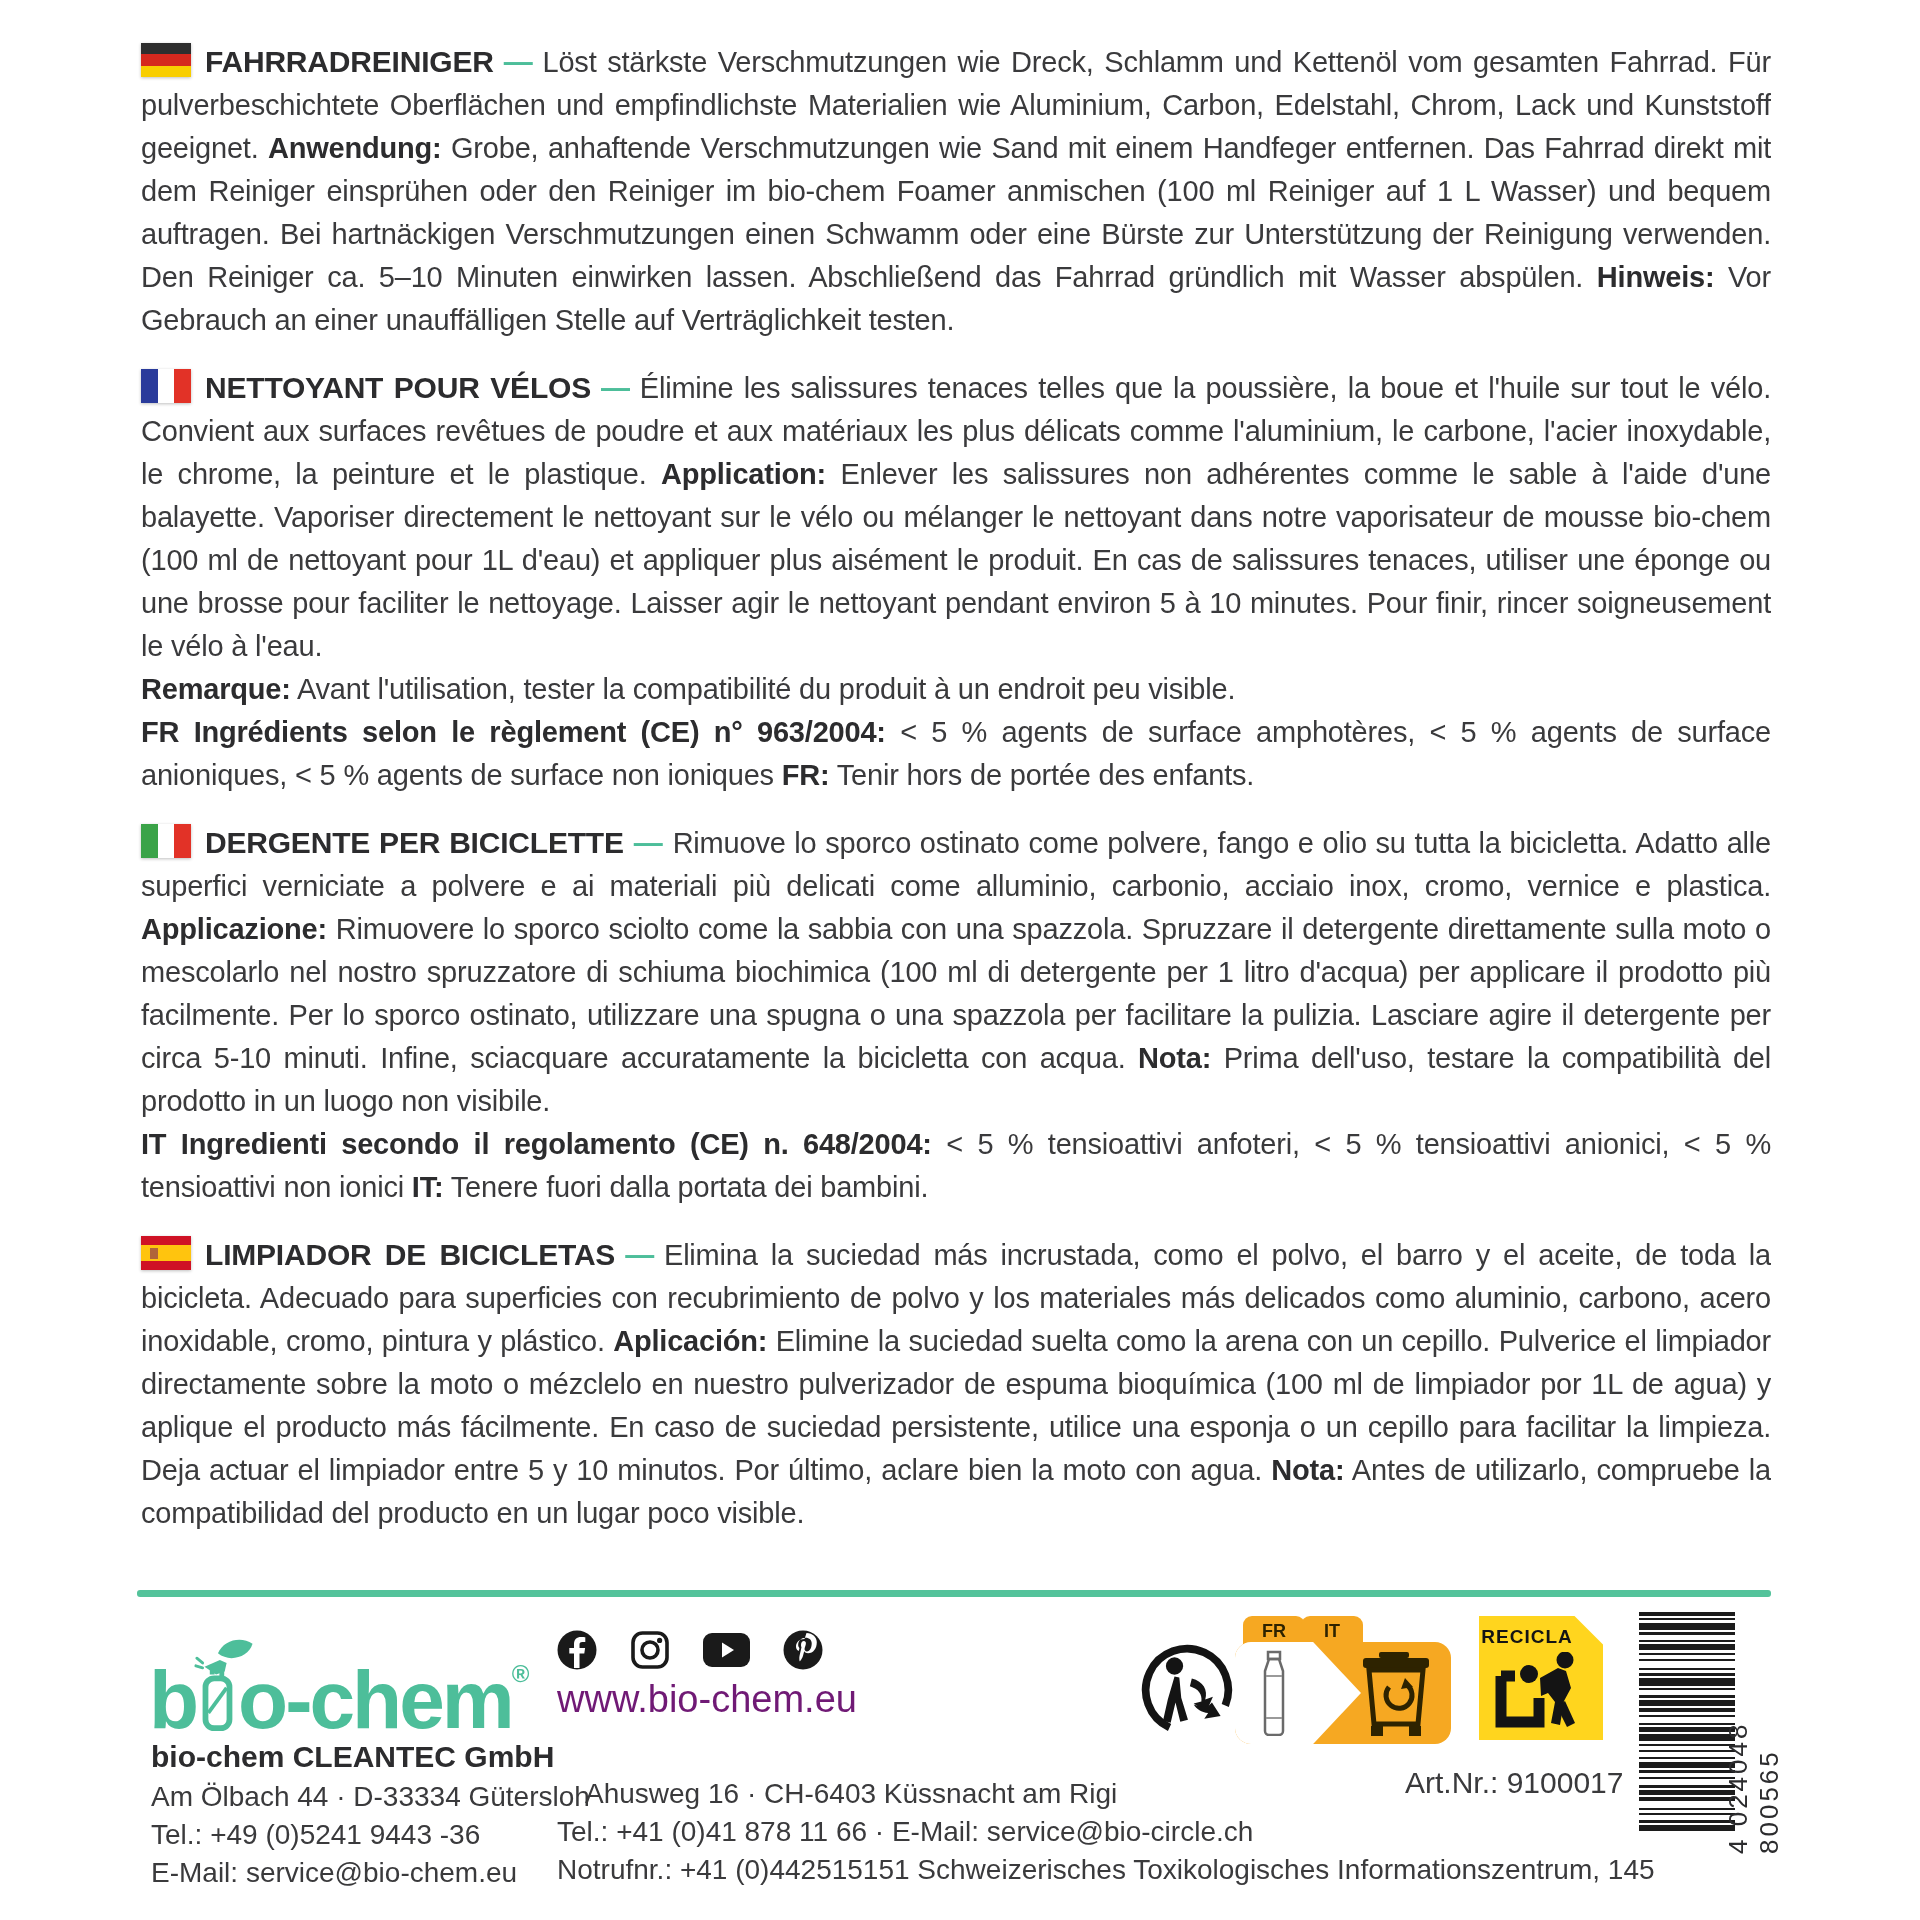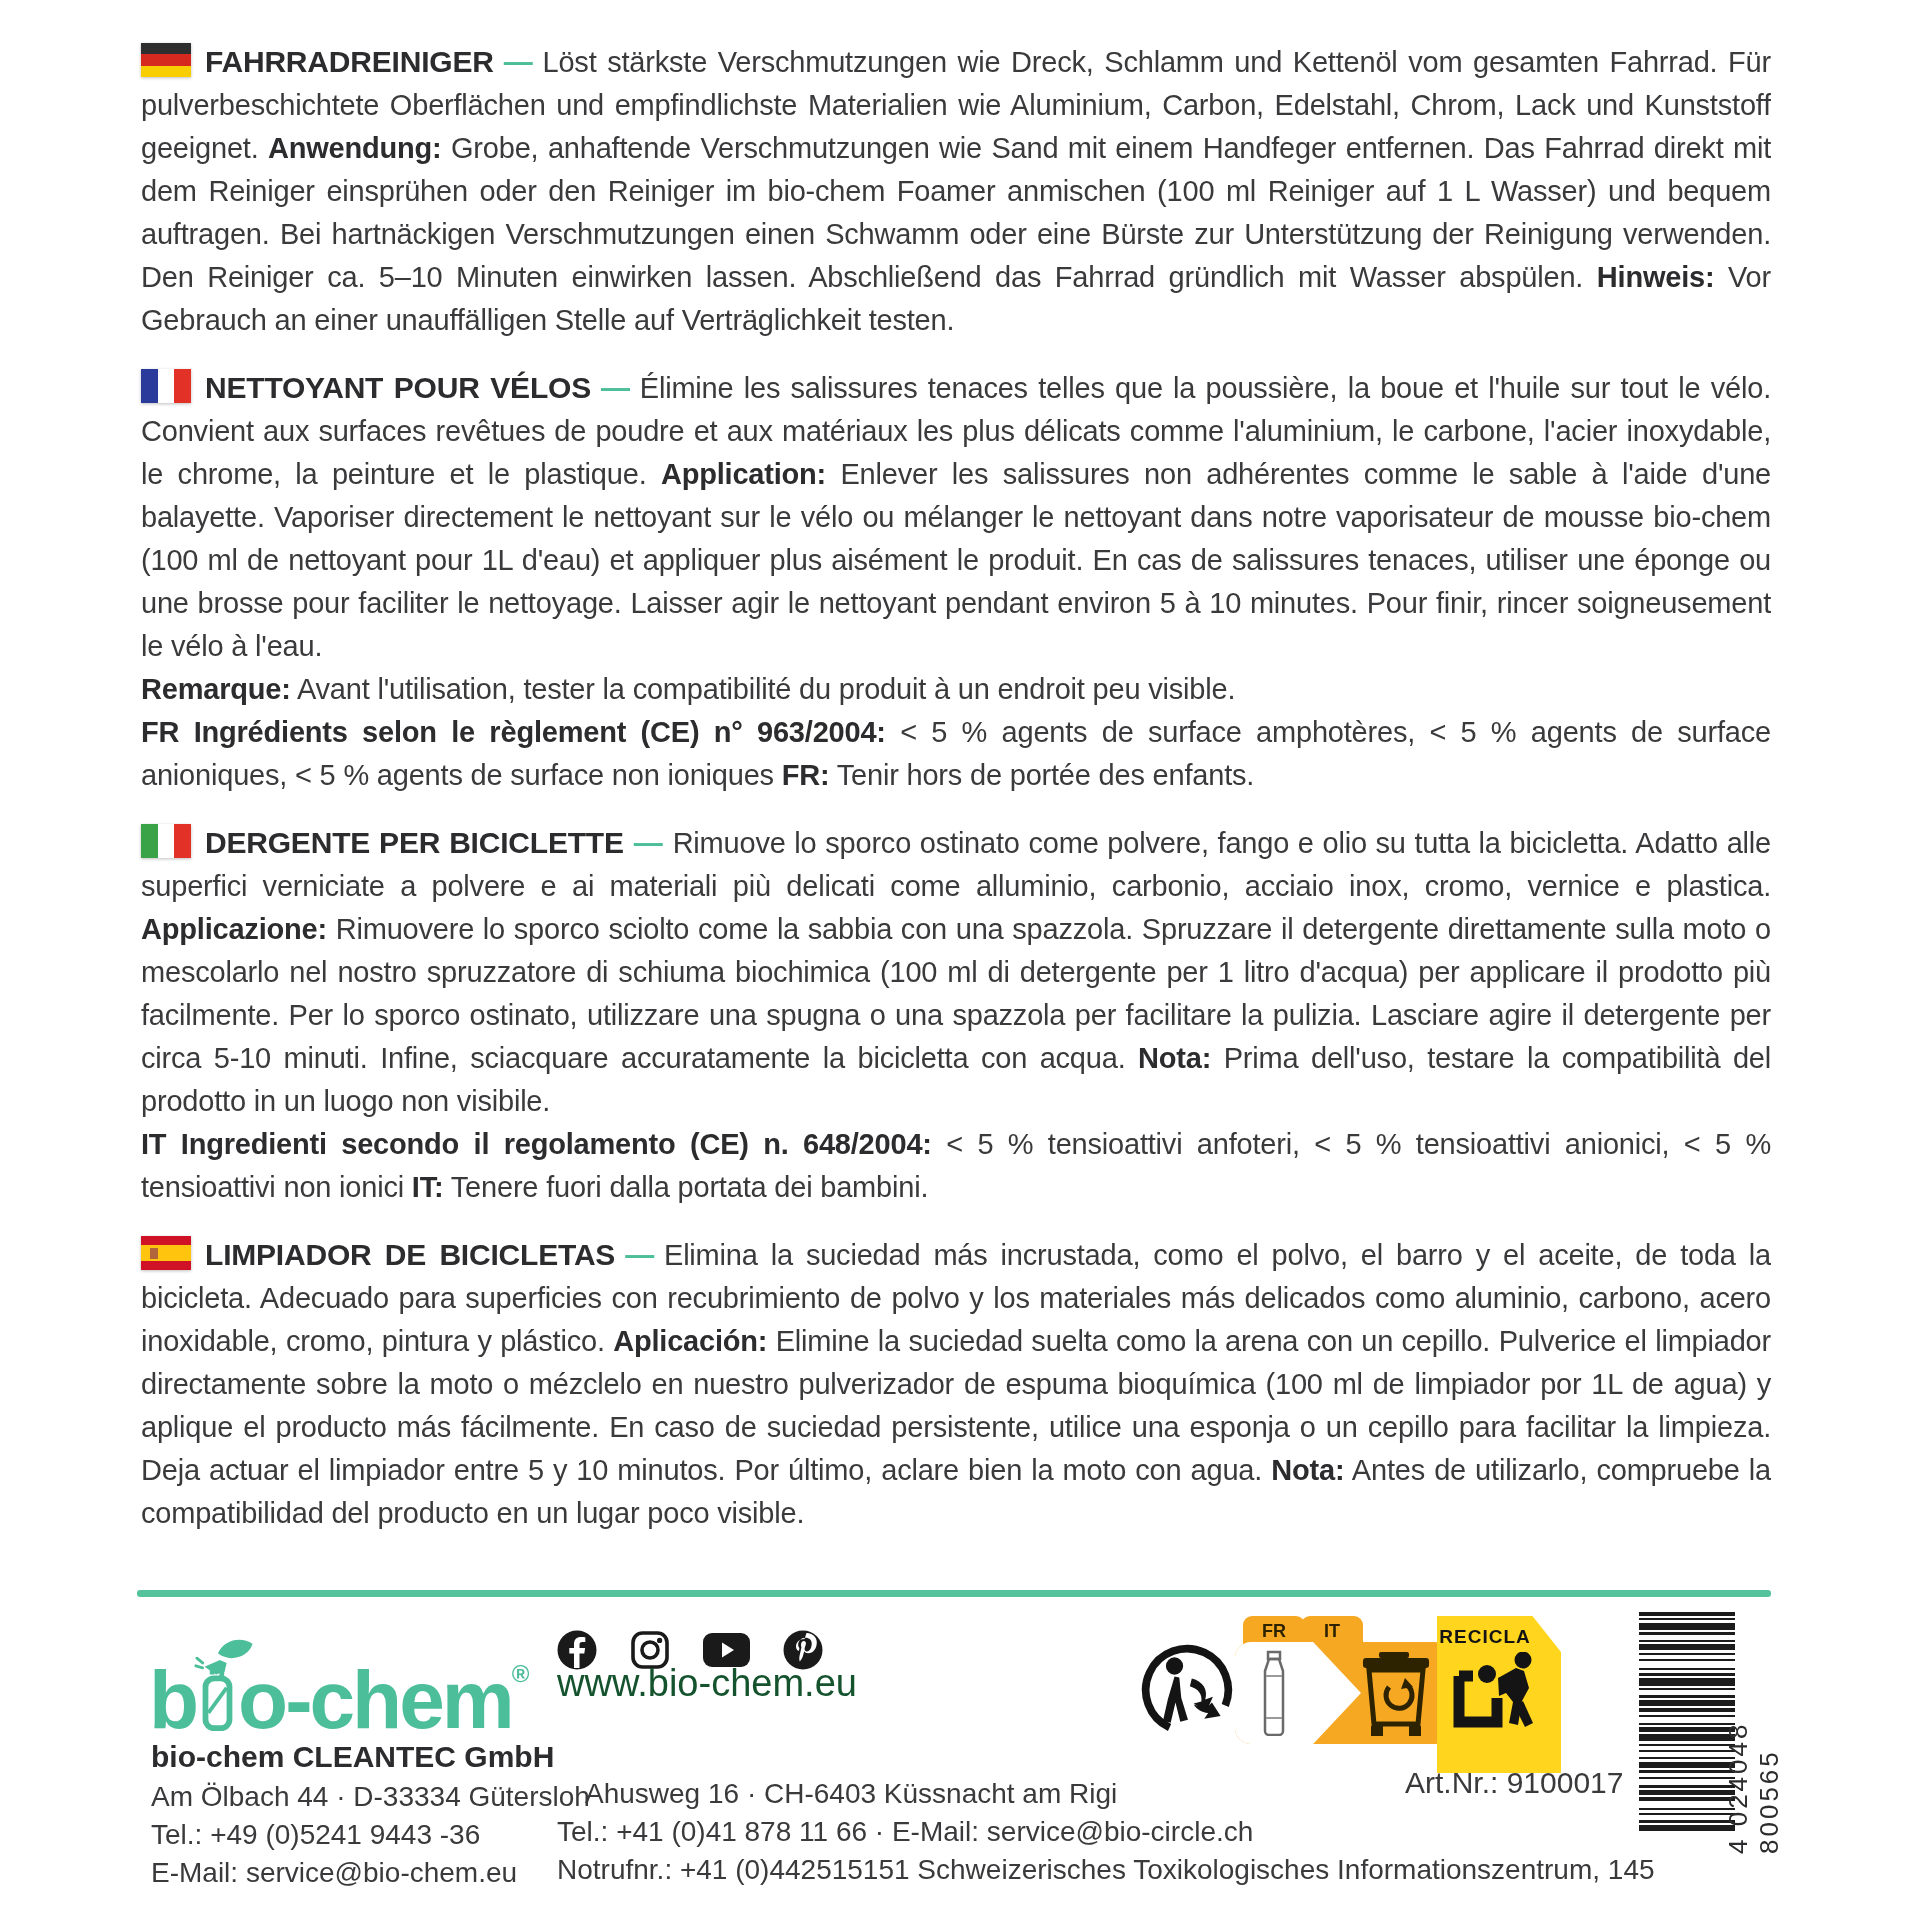--- a/index.html
+++ b/index.html
@@ -25,35 +25,35 @@
   #sep{position:absolute;left:0;top:0;width:100%;height:7px;background:#54C39B;border-radius:3px;}
   .logo{position:absolute;left:12px;top:44px;font-weight:bold;font-size:82px;letter-spacing:-3px;
         color:#4DBE9A;line-height:80px;white-space:nowrap;}
   .logo .bottle{display:inline-block;vertical-align:-6px;margin:0 -2px;overflow:visible;}
   .reg{font-size:24px;vertical-align:46px;letter-spacing:0;}
   .c1name,.c2name{position:absolute;font-size:30px;font-weight:bold;color:#2c2c2e;white-space:nowrap;}
   .addr{position:absolute;font-size:28px;color:#3a3a3c;white-space:nowrap;}
   .c1name{left:14px;top:150px;} .a1{left:14px;top:191px;} .a2{left:14px;top:229px;} .a3{left:14px;top:267px;}
   .social{position:absolute;left:420px;top:40px;display:flex;gap:33px;align-items:center;}
   .social svg{display:block;}
-  .website{position:absolute;left:420px;top:72px;font-size:38px;color:#14532d;}
+  .website{position:absolute;left:420px;top:88px;font-size:38px;color:#701a75;}
   .c2name{left:420px;top:146px;} .b1{left:420px;top:188px;padding-left:28px;} .b2{left:420px;top:226px;} .b3{left:420px;top:264px;}
   
   .triman{position:absolute;left:1002px;top:52px;}
   .sorting{position:absolute;left:1098px;top:26px;width:216px;height:128px;}
   .sorting .tab{position:absolute;top:0;width:62px;height:34px;background:#F6A822;border-radius:9px 9px 0 0;
                 color:#2e2300;font-weight:bold;font-size:18px;text-align:center;line-height:30px;}
   .tab-fr{left:8px;} .tab-it{left:66px;}
   .sorting .sbody{position:absolute;left:0;top:26px;width:216px;height:102px;background:#F6A822;
                   border-radius:16px;overflow:hidden;}
   .sorting .white{position:absolute;left:0;top:0;width:126px;height:102px;background:#ffffff;
                   clip-path:polygon(0 0,62% 0,100% 50%,62% 100%,0 100%);}
   .sorting .white svg{position:absolute;left:22px;top:8px;}
   .sorting .binwrap{position:absolute;right:10px;top:8px;}
-  .recicla{position:absolute;left:1300px;top:26px;width:124px;height:157px;background:#FFD51E;
+  .recicla{position:absolute;left:1342px;top:26px;width:124px;height:124px;background:#FFD51E;
            clip-path:polygon(0 0,77% 0,100% 23%,100% 100%,0 100%);}
   .recicla .rtext{position:absolute;left:0;top:10px;width:96px;text-align:center;font-weight:bold;
                   font-size:19px;letter-spacing:1px;color:#141414;}
   .recicla svg{position:absolute;left:12px;top:36px;}
   .artnr{position:absolute;left:1268px;top:176px;font-size:30px;color:#3a3a3c;white-space:nowrap;}
   
   .barcode{position:absolute;left:1502px;top:20px;width:132px;height:244px;}
   .barcode svg{position:absolute;left:0;top:0;}
   .bdigits{position:absolute;left:98px;top:0;width:244px;height:34px;font-size:26px;letter-spacing:3px;
            color:#2c2c2e;transform-origin:0 0;transform:rotate(-90deg) translateX(-244px);

